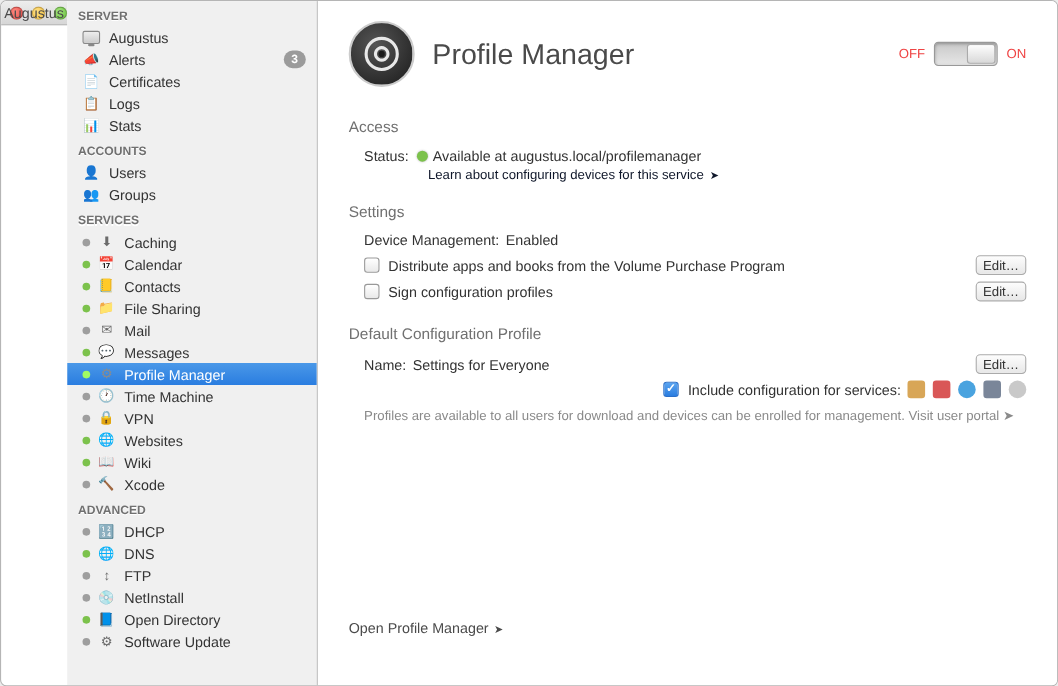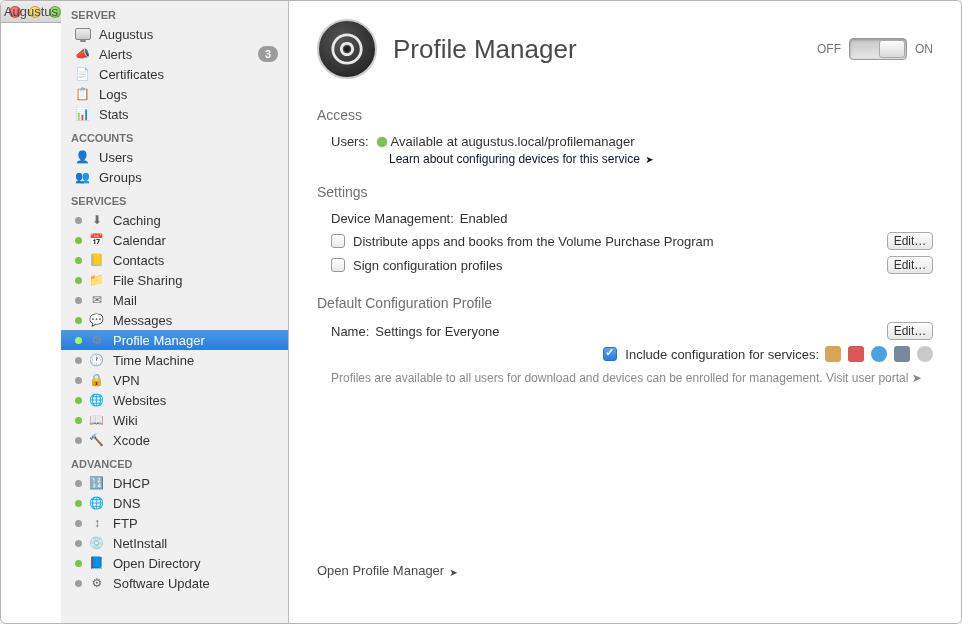--- a/index.html
+++ b/index.html
@@ -86,21 +86,21 @@
   .header-row { display:flex; align-items:center; margin-bottom:28px; }
   .big-icon {
     width:60px; height:60px; border-radius:50%;
     background: radial-gradient(circle at 40% 35%, #555, #1a1a1a);
     display:flex; align-items:center; justify-content:center;
     border:2px solid #ccc;
     margin-right:16px;
   }
   .big-icon svg { width:34px; height:34px; }
   .page-title { font-size:26px; font-weight:normal; color:#4a4a4a; }
-  .toggle-wrap { margin-left:auto; display:flex; align-items:center; gap:8px; font-size:12px; color:#737373;}
+  .toggle-wrap { margin-left:auto; display:flex; align-items:center; gap:8px; font-size:12px; color:#ef4444;}
   .toggle {
     width:58px; height:22px; border-radius:4px;
     background: linear-gradient(#c9c9c9,#e6e6e6);
     border:1px solid #999; position:relative;
     box-shadow: inset 0 1px 3px rgba(0,0,0,.3);
   }
   .toggle-knob {
     position:absolute; right:1px; top:1px;
     width:26px; height:18px; border-radius:3px;
     background: linear-gradient(#fdfdfd,#d9d9d9);
@@ -293,21 +293,21 @@
           <div class="toggle">
               <div class="toggle-knob"></div>
             </div>
           <span>ON</span>
         </div>
       </div>
 
       <div class="sect">
         <h2>Access</h2>
         <div class="row">
-          <span class="label">Users:</span>
+          <span class="label">Status:</span>
           <span class="status-dot"></span>
           <span>Available at augustus.local/profilemanager</span>
         </div>
         <div class="sub">
           <span>Learn about configuring devices for this service</span>
           <span class="arrow">➤</span>
         </div>
       </div>
 
       <div class="sect">

